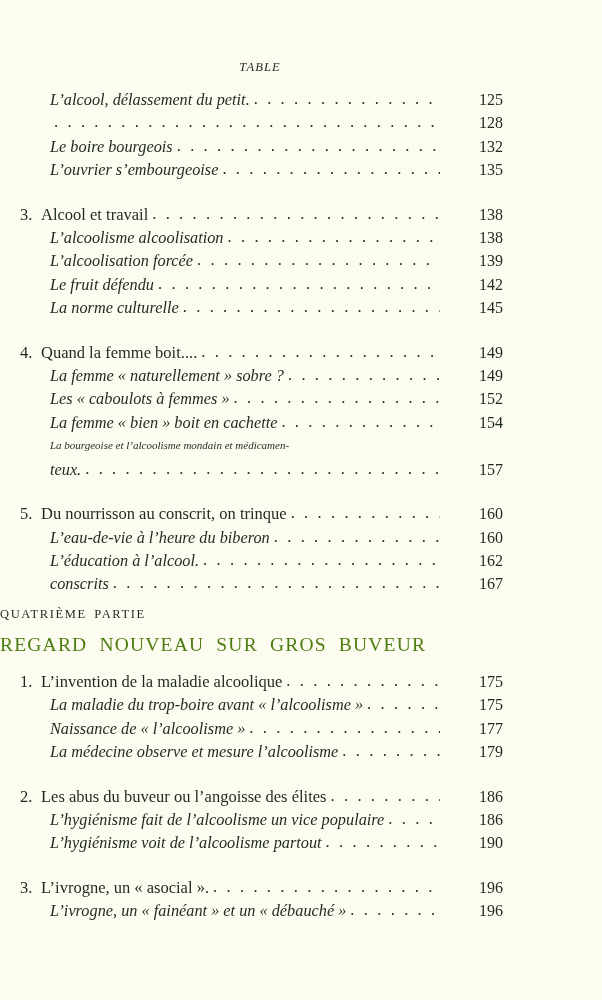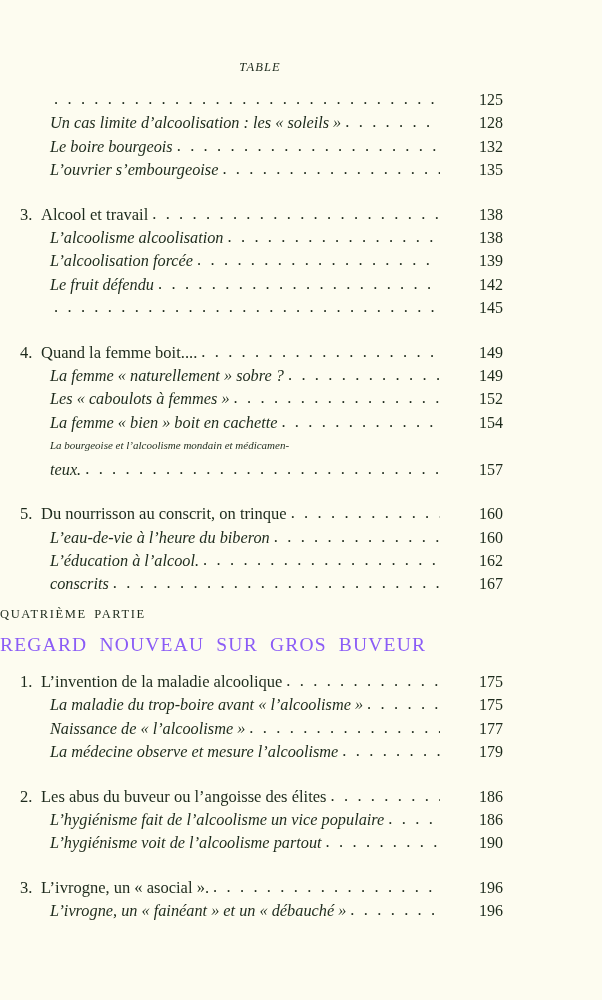--- a/index.html
+++ b/index.html
@@ -133,40 +133,40 @@
     font-size: 12.5px;
     letter-spacing: 1.6px;
     word-spacing: 3px;
     color: #1d2a1c;
   }
   .part-title {
     font-size: 19.5px;
     letter-spacing: 1.2px;
     word-spacing: 6px;
     margin-top: 12px;
-    color: #8b5cf6;
+    color: #4d7c0f;
   }
 </style>
 </head>
 <body>
 
 <div class="page">
 
   <div class="running-head">TABLE</div>
 
   <div class="toc" id="toc-top">
       <div class="group">
         <div class="entry sub">
           <span class="num" style="width: 30px;"></span>
+          <span class="label">L’alcool, délassement du petit.</span>
           <span class="leader"></span>
           <span class="page-no">125</span>
         </div>
         <div class="entry sub">
           <span class="num" style="width: 30px;"></span>
-          <span class="label">Un cas limite d’alcoolisation : les « soleils »</span>
           <span class="leader"></span>
           <span class="page-no">128</span>
         </div>
         <div class="entry sub">
           <span class="num" style="width: 30px;"></span>
           <span class="label">Le boire bourgeois</span>
           <span class="leader"></span>
           <span class="page-no">132</span>
         </div>
         <div class="entry sub">
@@ -196,20 +196,21 @@
           <span class="page-no">139</span>
         </div>
         <div class="entry sub">
           <span class="num" style="width: 30px;"></span>
           <span class="label">Le fruit défendu</span>
           <span class="leader"></span>
           <span class="page-no">142</span>
         </div>
         <div class="entry sub">
           <span class="num" style="width: 30px;"></span>
+          <span class="label">La norme culturelle</span>
           <span class="leader"></span>
           <span class="page-no">145</span>
         </div>
       </div>
       <div class="group spaced">
         <div class="entry main">
           <span class="num">4.</span>
           <span class="label">Quand la femme boit....</span>
           <span class="leader"></span>
           <span class="page-no">149</span>

